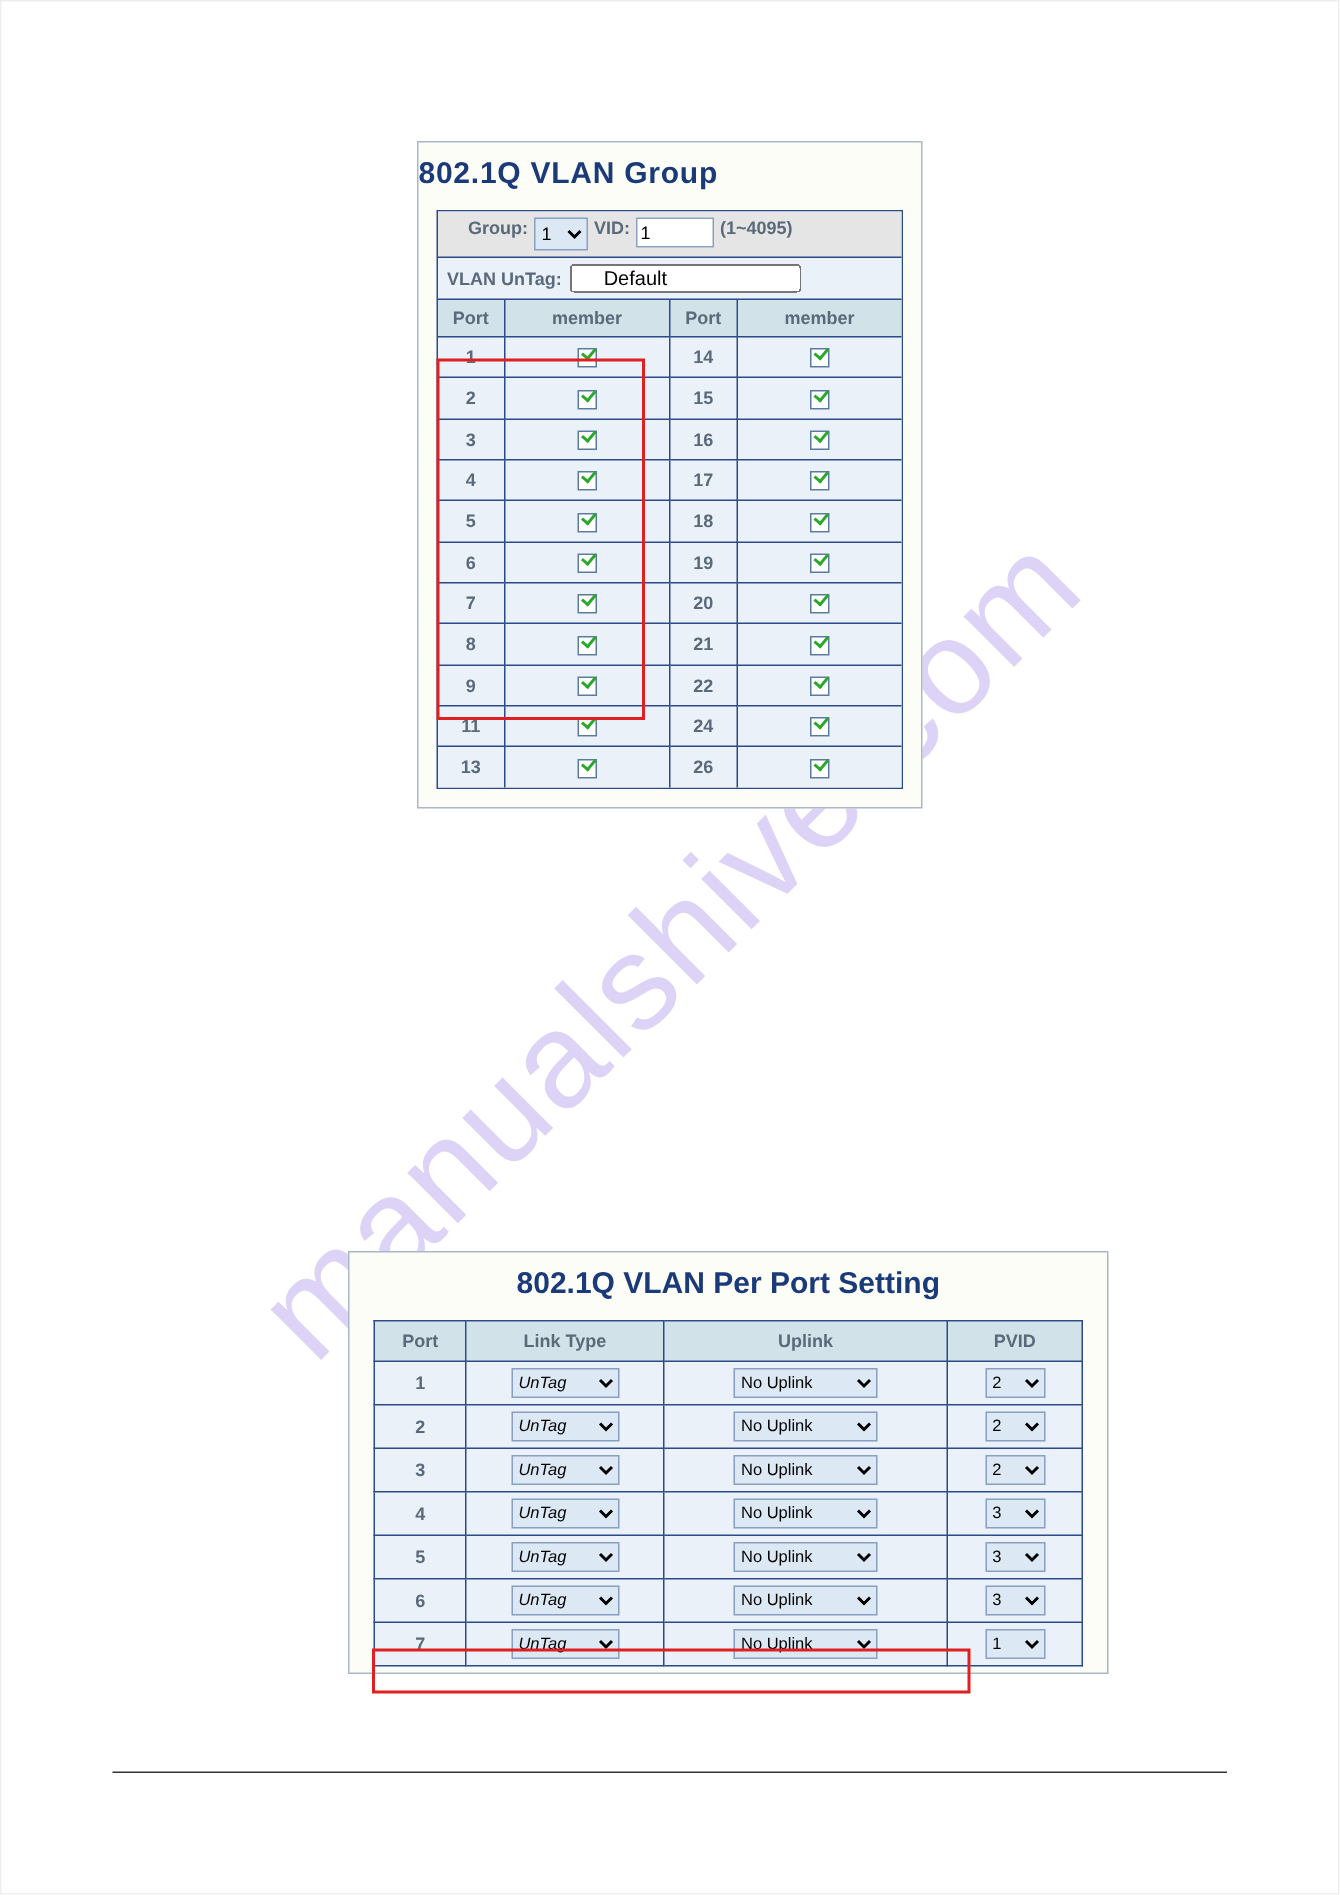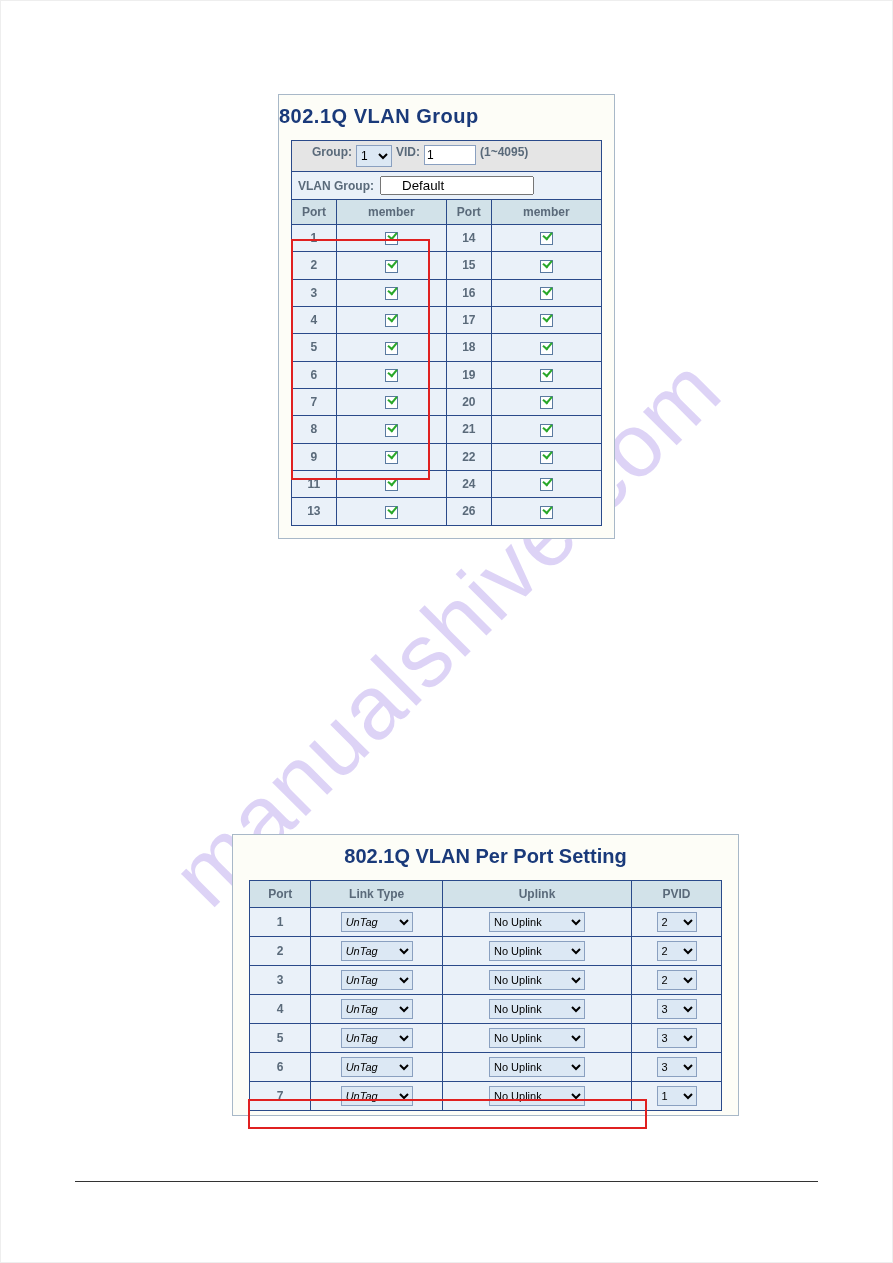--- a/index.html
+++ b/index.html
@@ -220,21 +220,21 @@
       <span>Group:</span>
       <select class="sel-small blue">
         <option>1</option>
       </select>
       <span>VID:</span>
       <input type="text" class="txt-vid" value="1" style="">
       <span>(1~4095)</span>
     </div>
 
     <div class="row-name">
-      <span>VLAN Group:</span>
+      <span>VLAN UnTag:</span>
       <input type="text" class="txt-name" value="Default" style="">
     </div>
 
     <table class="porttable">
       <thead>
         <tr>
           <th class="col-port">Port</th>
           <th class="col-mem">member</th>
           <th class="col-port">Port</th>
           <th class="col-mem">member</th>

